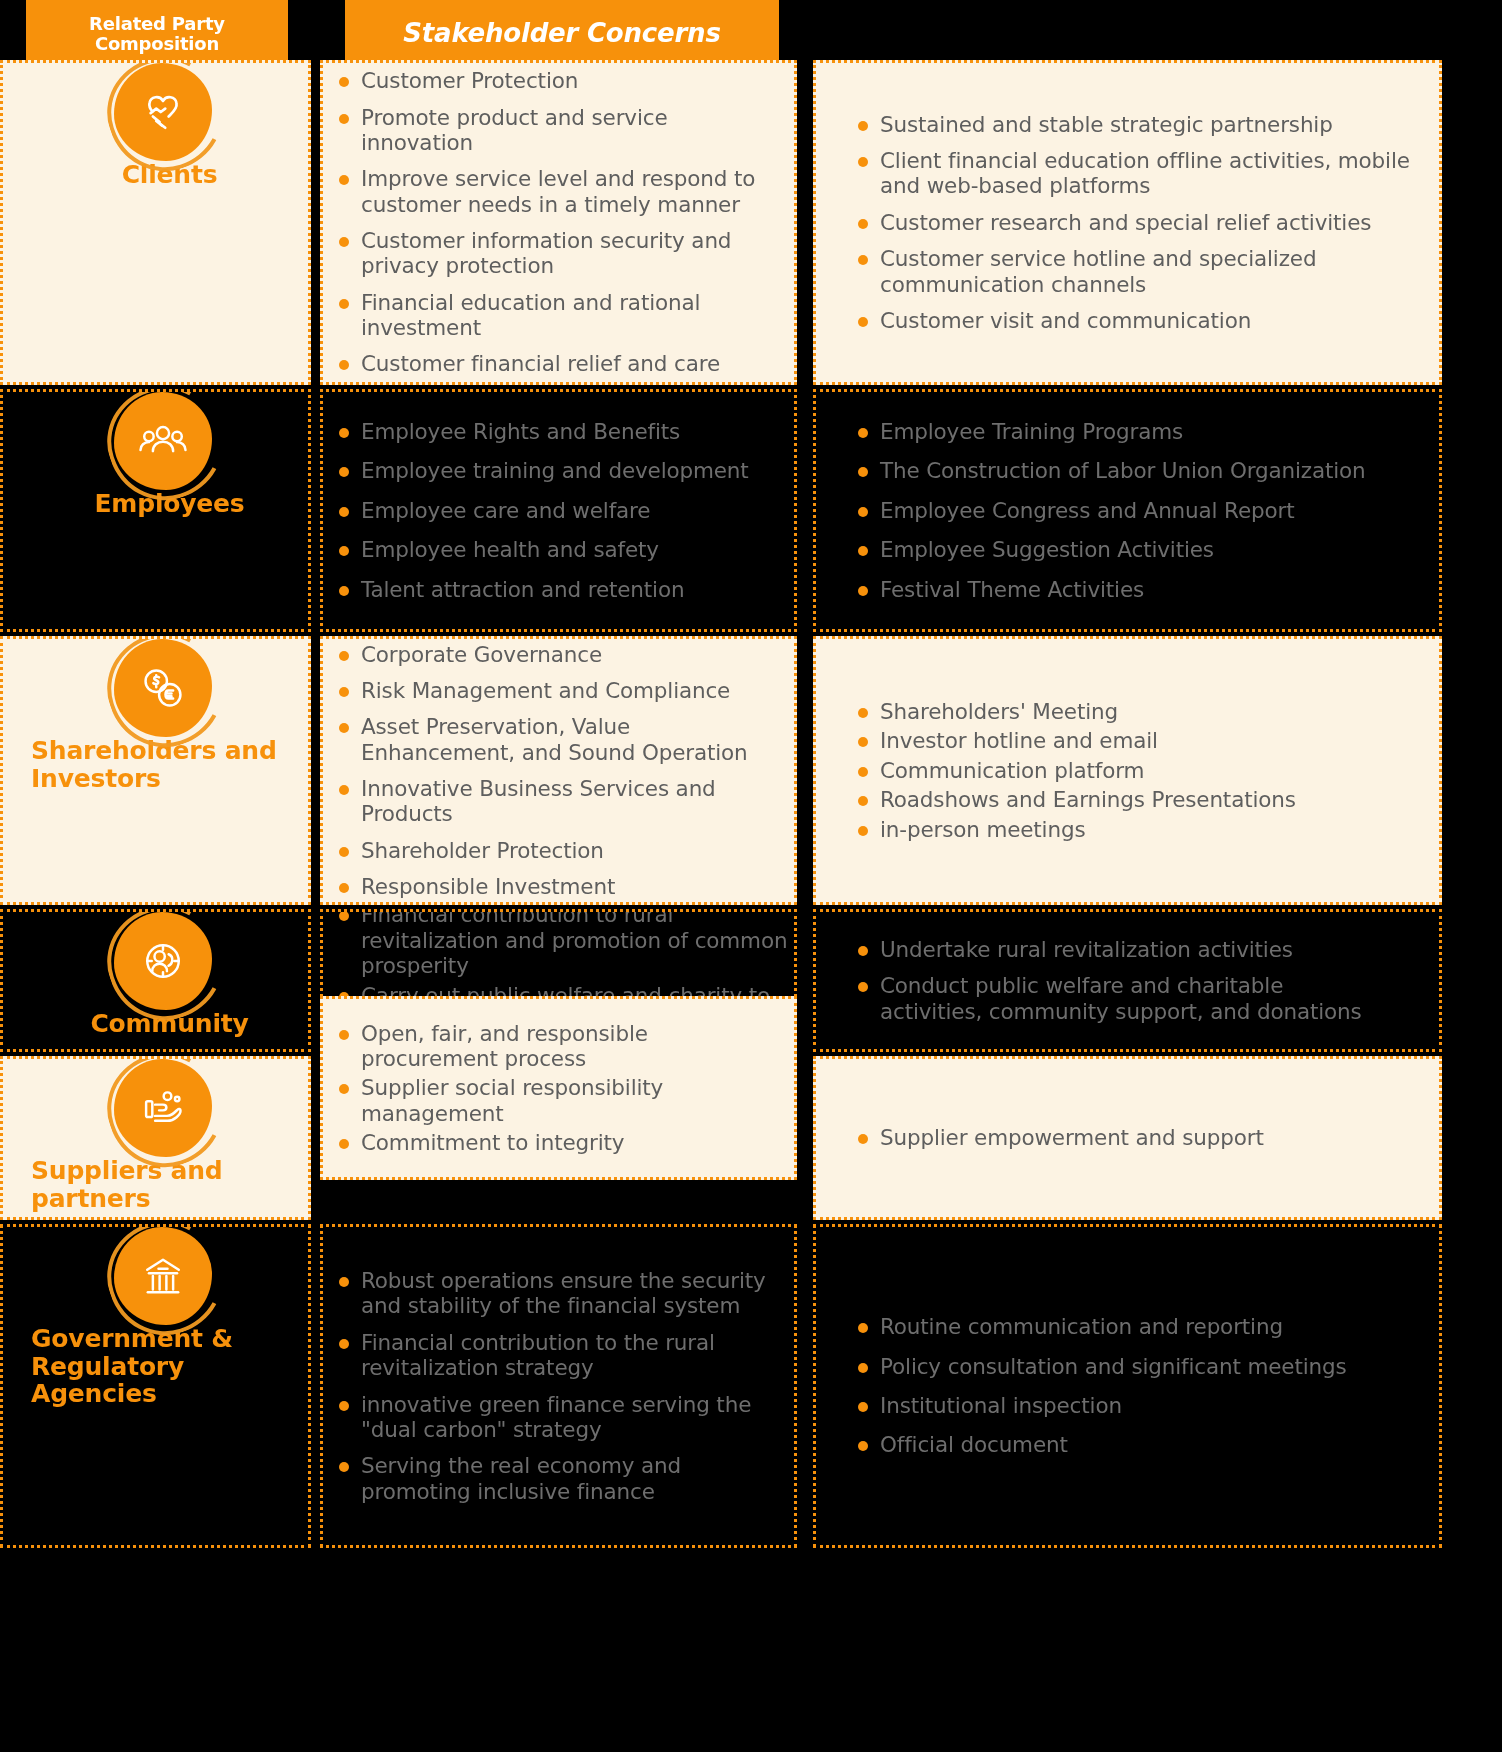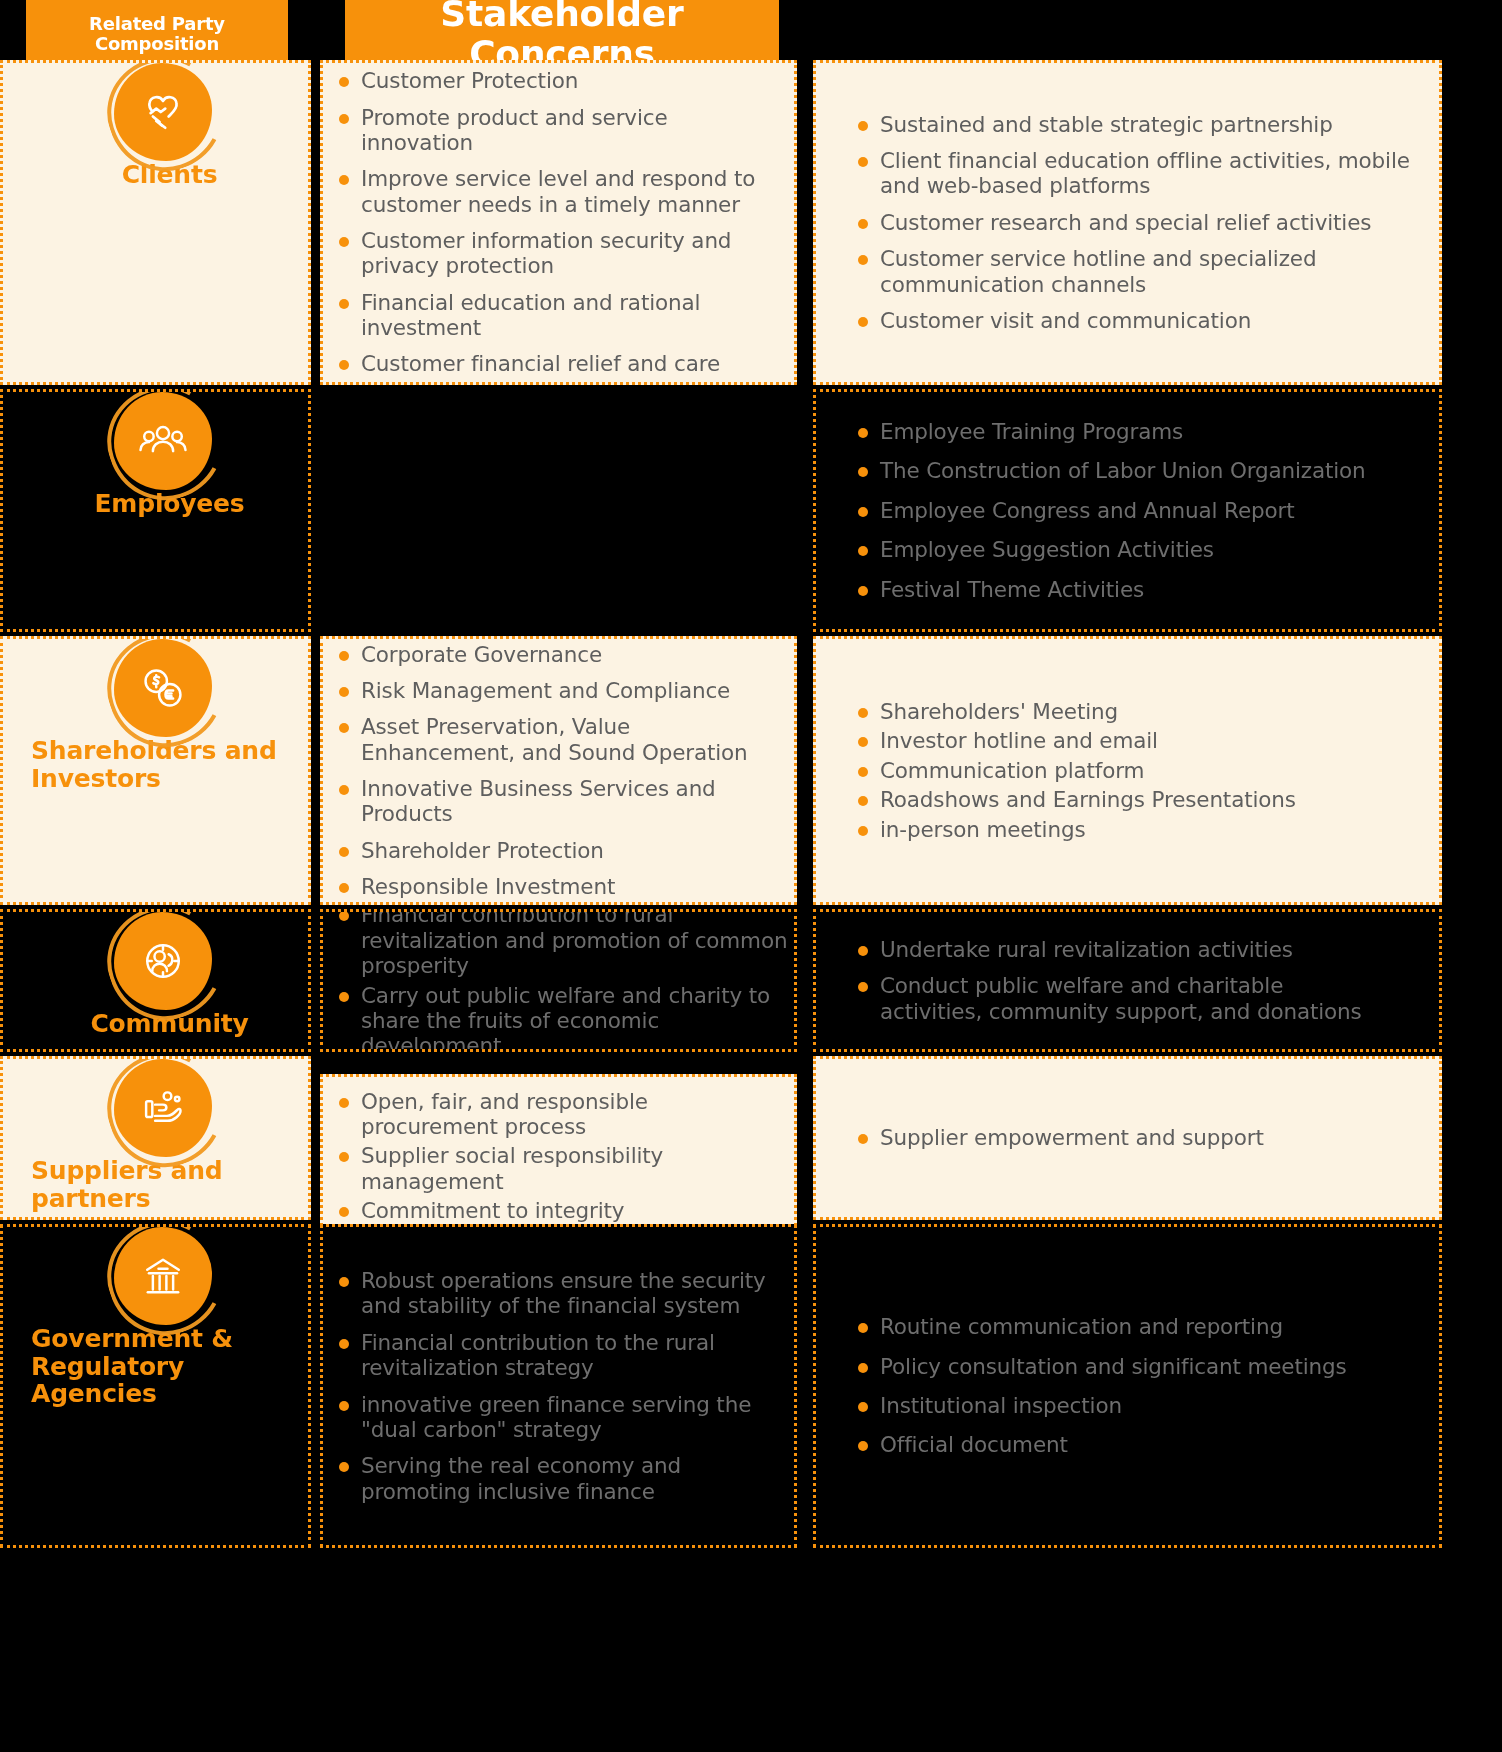--- a/index.html
+++ b/index.html
@@ -31,21 +31,21 @@
     font-weight: bold;
     display: flex;
     align-items: center;
     justify-content: center;
     text-align: center;
     line-height: 1.12;
     box-sizing: border-box;
     letter-spacing: -0.2px;
   }
   .hdr-1 { left: 26px;  width: 262px; height: 68px; font-size: 18px; padding: 0 6px; }
-  .hdr-2 { left: 345px; width: 434px; height: 68px; font-size: 36px; }
+  .hdr-2 { left: 345px; width: 434px; height: 68px; font-size: 26px; font-style: italic; }
   .hdr-3 { left: 836px; width: 666px; height: 68px; font-size: 26px; padding-right: 180px; }
   .col-1 { left: 0px;   width: 311px; }
   .col-2 { left: 320px; width: 477px; }
   .col-3 { left: 813px; width: 629px; }
 
   
   .card {
     position: absolute;
     box-sizing: border-box;
     border: 3px dotted #F7910B;
@@ -194,20 +194,29 @@
           <path d="M15 33c0-5 4-8.4 9-8.4s9 3.4 9 8.4"></path>
           <circle cx="11.5" cy="20" r="4.2"></circle>
           <path d="M4 32c0-4.2 3.4-7 7.5-7"></path>
           <circle cx="36.5" cy="20" r="4.2"></circle>
           <path d="M44 32c0-4.2-3.4-7-7.5-7"></path>
         </svg>
       </span>
       <span class="party-label">Employees</span>
     </div>
   </div>
+  <div class="card dark col-2" style="top:389px;height:243px">
+    <ul class="bullets gap-lg" style="padding:14px 10px 14px 4px">
+      <li class="txt">Employee Rights and Benefits</li>
+      <li class="txt">Employee training and development</li>
+      <li class="txt">Employee care and welfare</li>
+      <li class="txt">Employee health and safety</li>
+      <li class="txt">Talent attraction and retention</li>
+    </ul>
+  </div>
   <div class="card dark col-3" style="top:389px;height:243px">
     <ul class="bullets gap-lg" style="padding:14px 4px 14px 30px">
       <li class="txt">Employee Training Programs</li>
       <li class="txt">The Construction of Labor Union Organization</li>
       <li class="txt">Employee Congress and Annual Report</li>
       <li class="txt">Employee Suggestion Activities</li>
       <li class="txt">Festival Theme Activities</li>
     </ul>
   </div>
 
@@ -284,21 +293,21 @@
           <rect x="9" y="18" width="5.5" height="14" rx="1.4"></rect>
           <path d="M17 21h7c2 0 3 1.2 3 2.6 0 1.5-1.2 2.5-3 2.5h-3.5"></path>
           <path d="M17 31h10.5c4 0 6-2.2 9.5-5.6 1-1 2.6-.6 2.6 1 0 3.4-5.6 9-11.5 9H17"></path>
           <circle cx="28" cy="13.5" r="3.4"></circle>
           <circle cx="36.6" cy="16" r="2"></circle>
         </svg>
       </span>
       <span class="party-label">Suppliers and partners</span>
     </div>
   </div>
-  <div class="card light col-2" style="top:1074px;height:164px">
+  <div class="card light col-2" style="top:996px;height:184px">
     <ul class="bullets gap-sm" style="padding:10px 4px 10px 4px">
       <li class="txt">Open, fair, and responsible procurement process</li>
       <li class="txt">Supplier social responsibility management</li>
       <li class="txt">Commitment to integrity</li>
     </ul>
   </div>
   <div class="card light col-3" style="top:1056px;height:164px">
     <ul class="bullets" style="padding:10px 14px 10px 30px">
       <li class="txt">Supplier empowerment and support</li>
     </ul>

